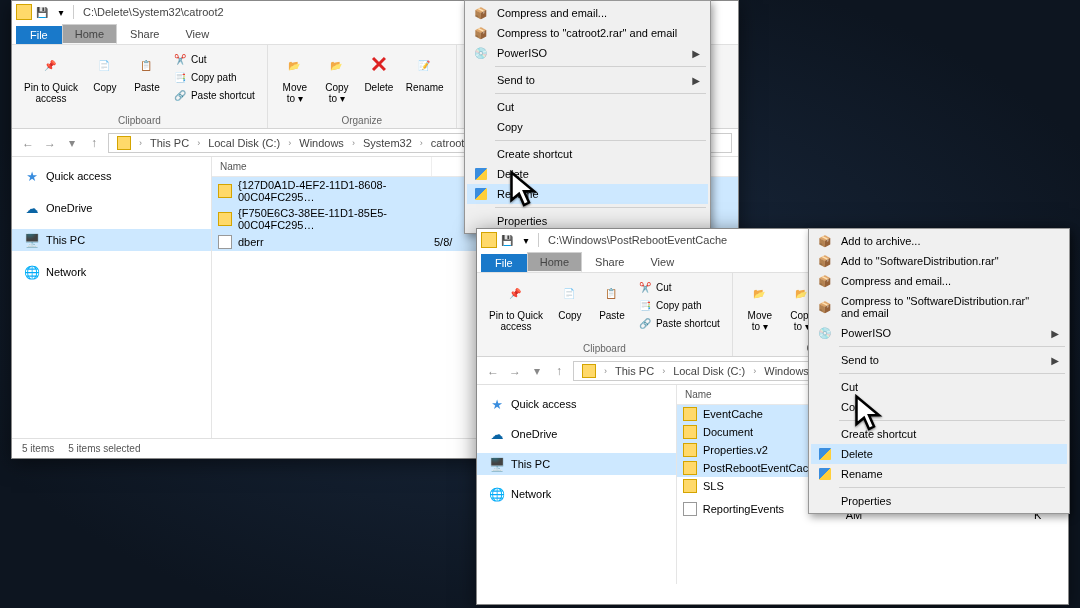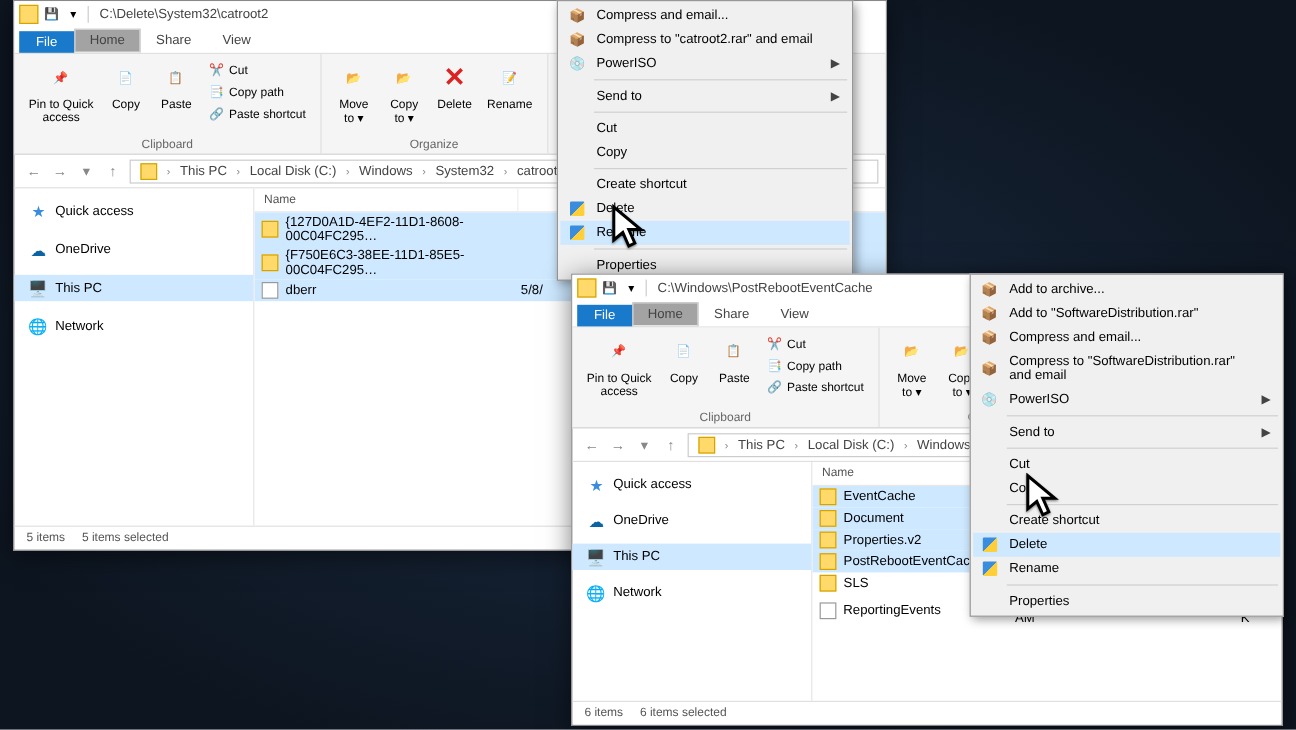--- a/index.html
+++ b/index.html
@@ -425,24 +425,20 @@
           <div class="crow">
             <span class="fic doc"></span>
             <span style="width:140px">ReportingEvents</span>
             <span style="width:100px">5/17/2021 10:53 AM</span>
             <span style="width:80px">Text Document</span>
             <span>642 K</span>
           </div>
         </div>
     </div>
   </div>
-  <div class="status">
-    <span>6 items</span>
-    <span>6 items selected</span>
-  </div>
 </div>
 
 <div class="ctxmenu" id="m2">
     <div class="mitem">
       <span class="micn">📦</span>
       <span>Add to archive...</span>
     </div>
     <div class="mitem">
       <span class="micn">📦</span>
       <span>Add to "SoftwareDistribution.rar"</span>

